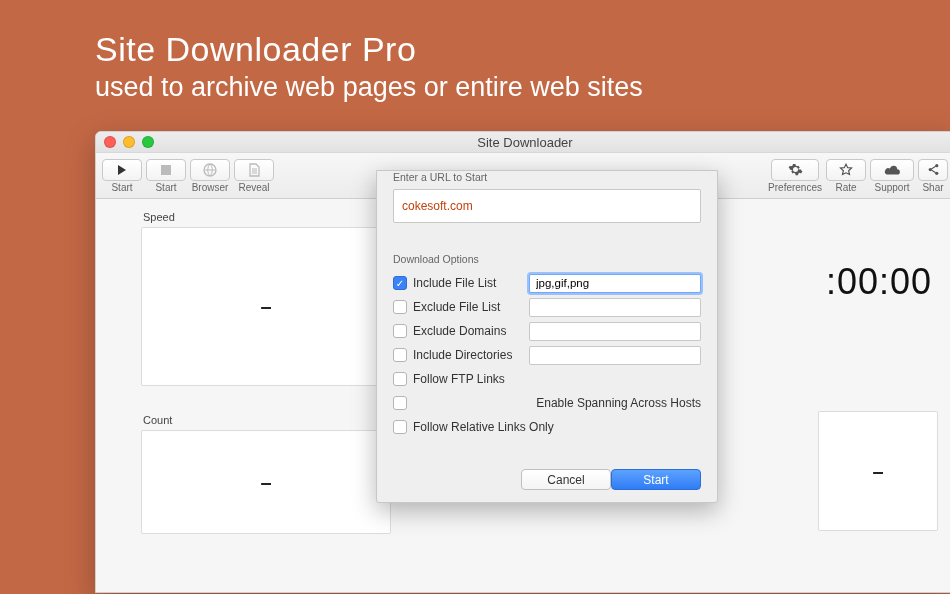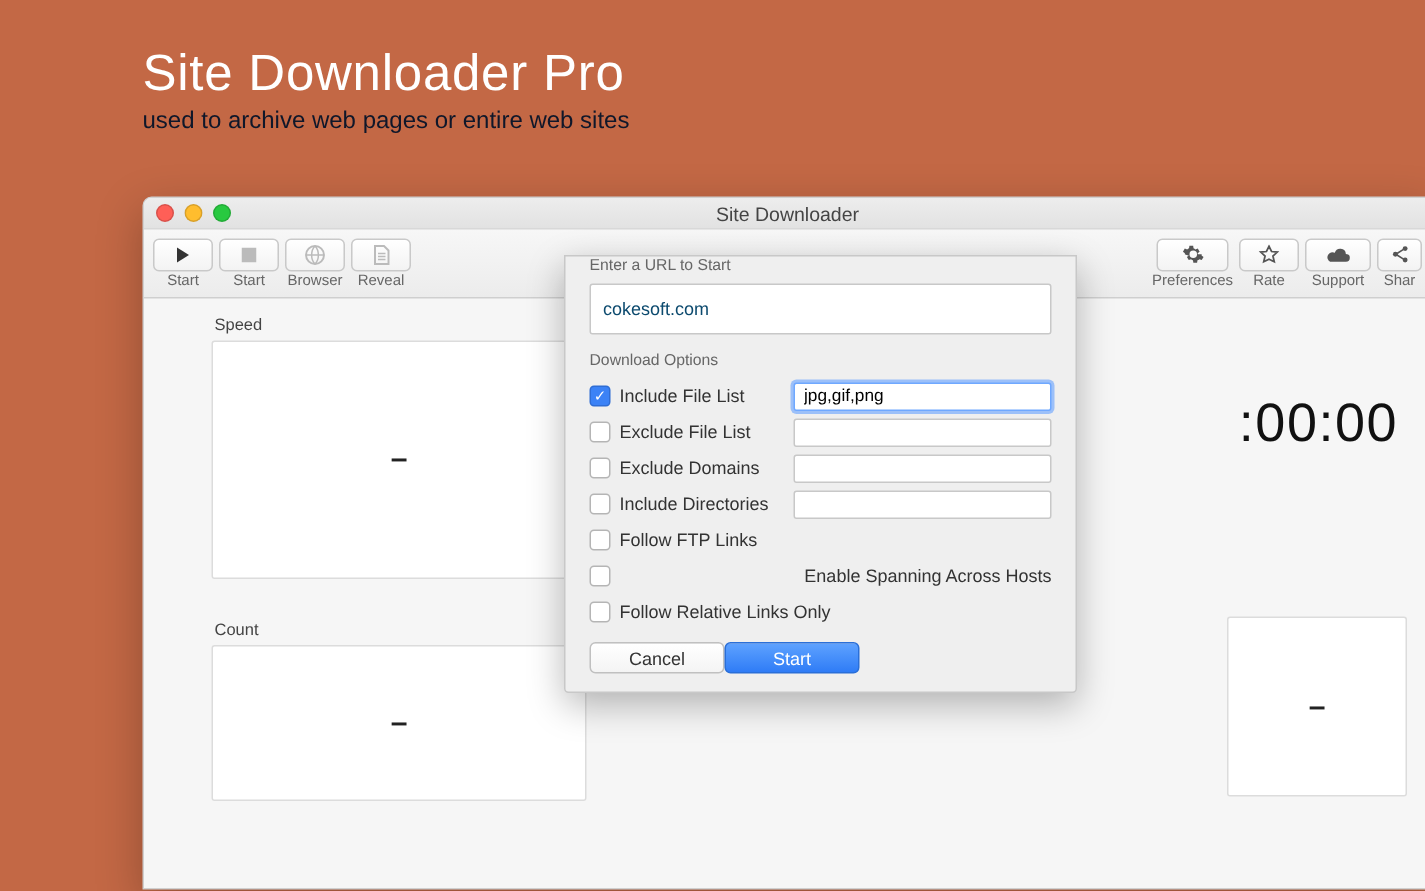--- a/index.html
+++ b/index.html
@@ -17,22 +17,22 @@
     left: 95px;
     color: #fff;
     font-size: 34px;
     font-weight: 300;
     letter-spacing: 0.5px;
   }
   .promo-subtitle {
     position: absolute;
     top: 72px;
     left: 95px;
-    color: #0f172a;
-    font-size: 16px;
+    color: #ffffff;
+    font-size: 27px;
     font-weight: 300;
   }
   .app-window {
     position: absolute;
     top: 131px;
     left: 95px;
     width: 860px;
     height: 462px;
     background: #f6f6f6;
     border: 1px solid #d0d0d0;
@@ -173,22 +173,22 @@
     margin-bottom: 6px;
   }
   .url-input {
     width: 100%;
     height: 34px;
     background: #fff;
     border: 1px solid #c8c8c8;
     border-radius: 2px;
     font-size: 12px;
     padding: 4px 8px;
-    margin-bottom: 11px;
-    color: #0c4a6e;
+    margin-bottom: 30px;
+    color: #c2410c;
   }
   .option-row {
     display: flex;
     align-items: center;
     height: 24px;
     gap: 6px;
   }
   .option-row .chk {
     width: 14px; height: 14px;
     border: 1px solid #b5b5b5;
@@ -218,22 +218,22 @@
     font-size: 11.5px;
     padding: 1px 6px;
   }
   .option-row .opt-input.focused {
     border: 1px solid #6fa8ff;
     box-shadow: 0 0 0 2px rgba(100,160,255,0.6);
     outline: none;
   }
   .dialog-footer {
     display: flex;
-    justify-content: flex-start;
-    margin-top: 8px;
+    justify-content: flex-end;
+    margin-top: 30px;
   }
   .mac-btn {
     width: 90px;
     height: 21px;
     border-radius: 4px;
     font-size: 12px;
     border: 1px solid #c0c0c0;
     background: linear-gradient(#ffffff,#f4f4f4);
     color: #333;
     cursor: pointer;

